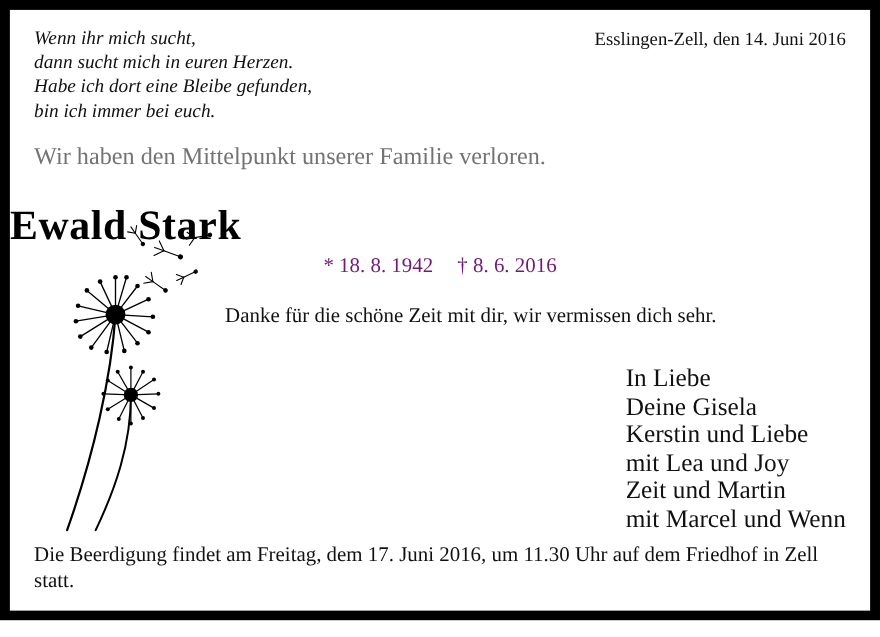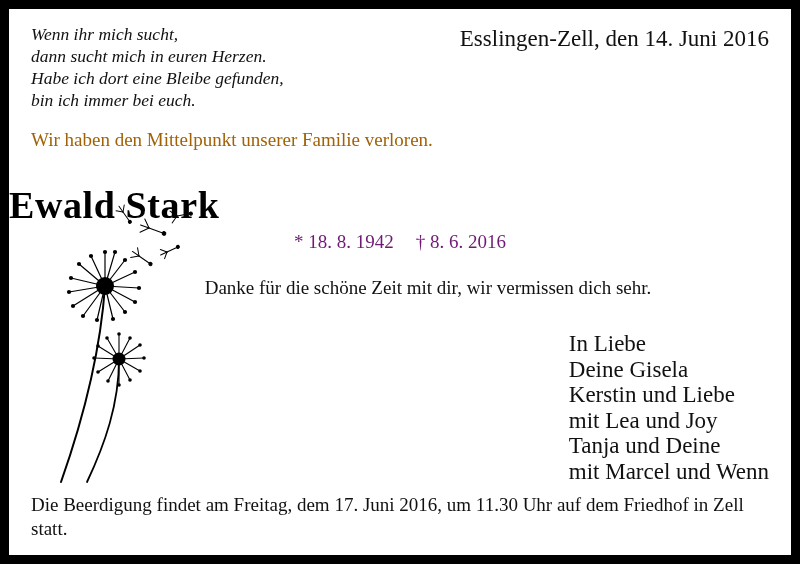--- a/index.html
+++ b/index.html
@@ -35,30 +35,30 @@
     font-style: italic;
     font-size: 17.5px;
     line-height: 22px;
     color: #111111;
     white-space: pre-line;
   }
   .place-date {
     position: absolute;
     right: 22px;
     top: 17px;
-    font-size: 23px;
+    font-size: 17px;
     color: #111111;
     text-align: right;
   }
   .intro {
     position: absolute;
     left: 22px;
     top: 120px;
-    font-size: 19px;
-    color: #a16207;
+    font-size: 22px;
+    color: #737373;
   }
   .name {
     position: absolute;
     top: 174px;
     left: 0;
     width: 100%;
     font-size: 38px;
     font-weight: bold;
     letter-spacing: 0.6px;
     color: #000000;
@@ -138,21 +138,21 @@
       <span>* 18. 8. 1942</span><span class="sep"></span><span>† 8. 6. 2016</span>
     </div>
 
     <div class="thanks">Danke für die schöne Zeit mit dir, wir vermissen dich sehr.</div>
 
     <div class="signatures">
       <div>In Liebe</div>
       <div>Deine Gisela</div>
       <div>Kerstin und Liebe</div>
       <div>mit Lea und Joy</div>
-      <div>Tanja und Deine</div>
+      <div>Zeit und Martin</div>
       <div>mit Marcel und Wenn</div>
     </div>
 
     <div class="funeral">Die Beerdigung findet am Freitag, dem 17. Juni 2016, um 11.30 Uhr auf dem Friedhof in Zell statt.</div>
 
     <div class="dandelion">
       <svg viewBox="0 0 190 290" width="190" height="290" aria-hidden="true">
         <g stroke="#000000" fill="none" stroke-width="1.6" stroke-linecap="round">
 
           <path d="M78 92 C 74 150, 58 220, 34 288" stroke-width="2"></path>

